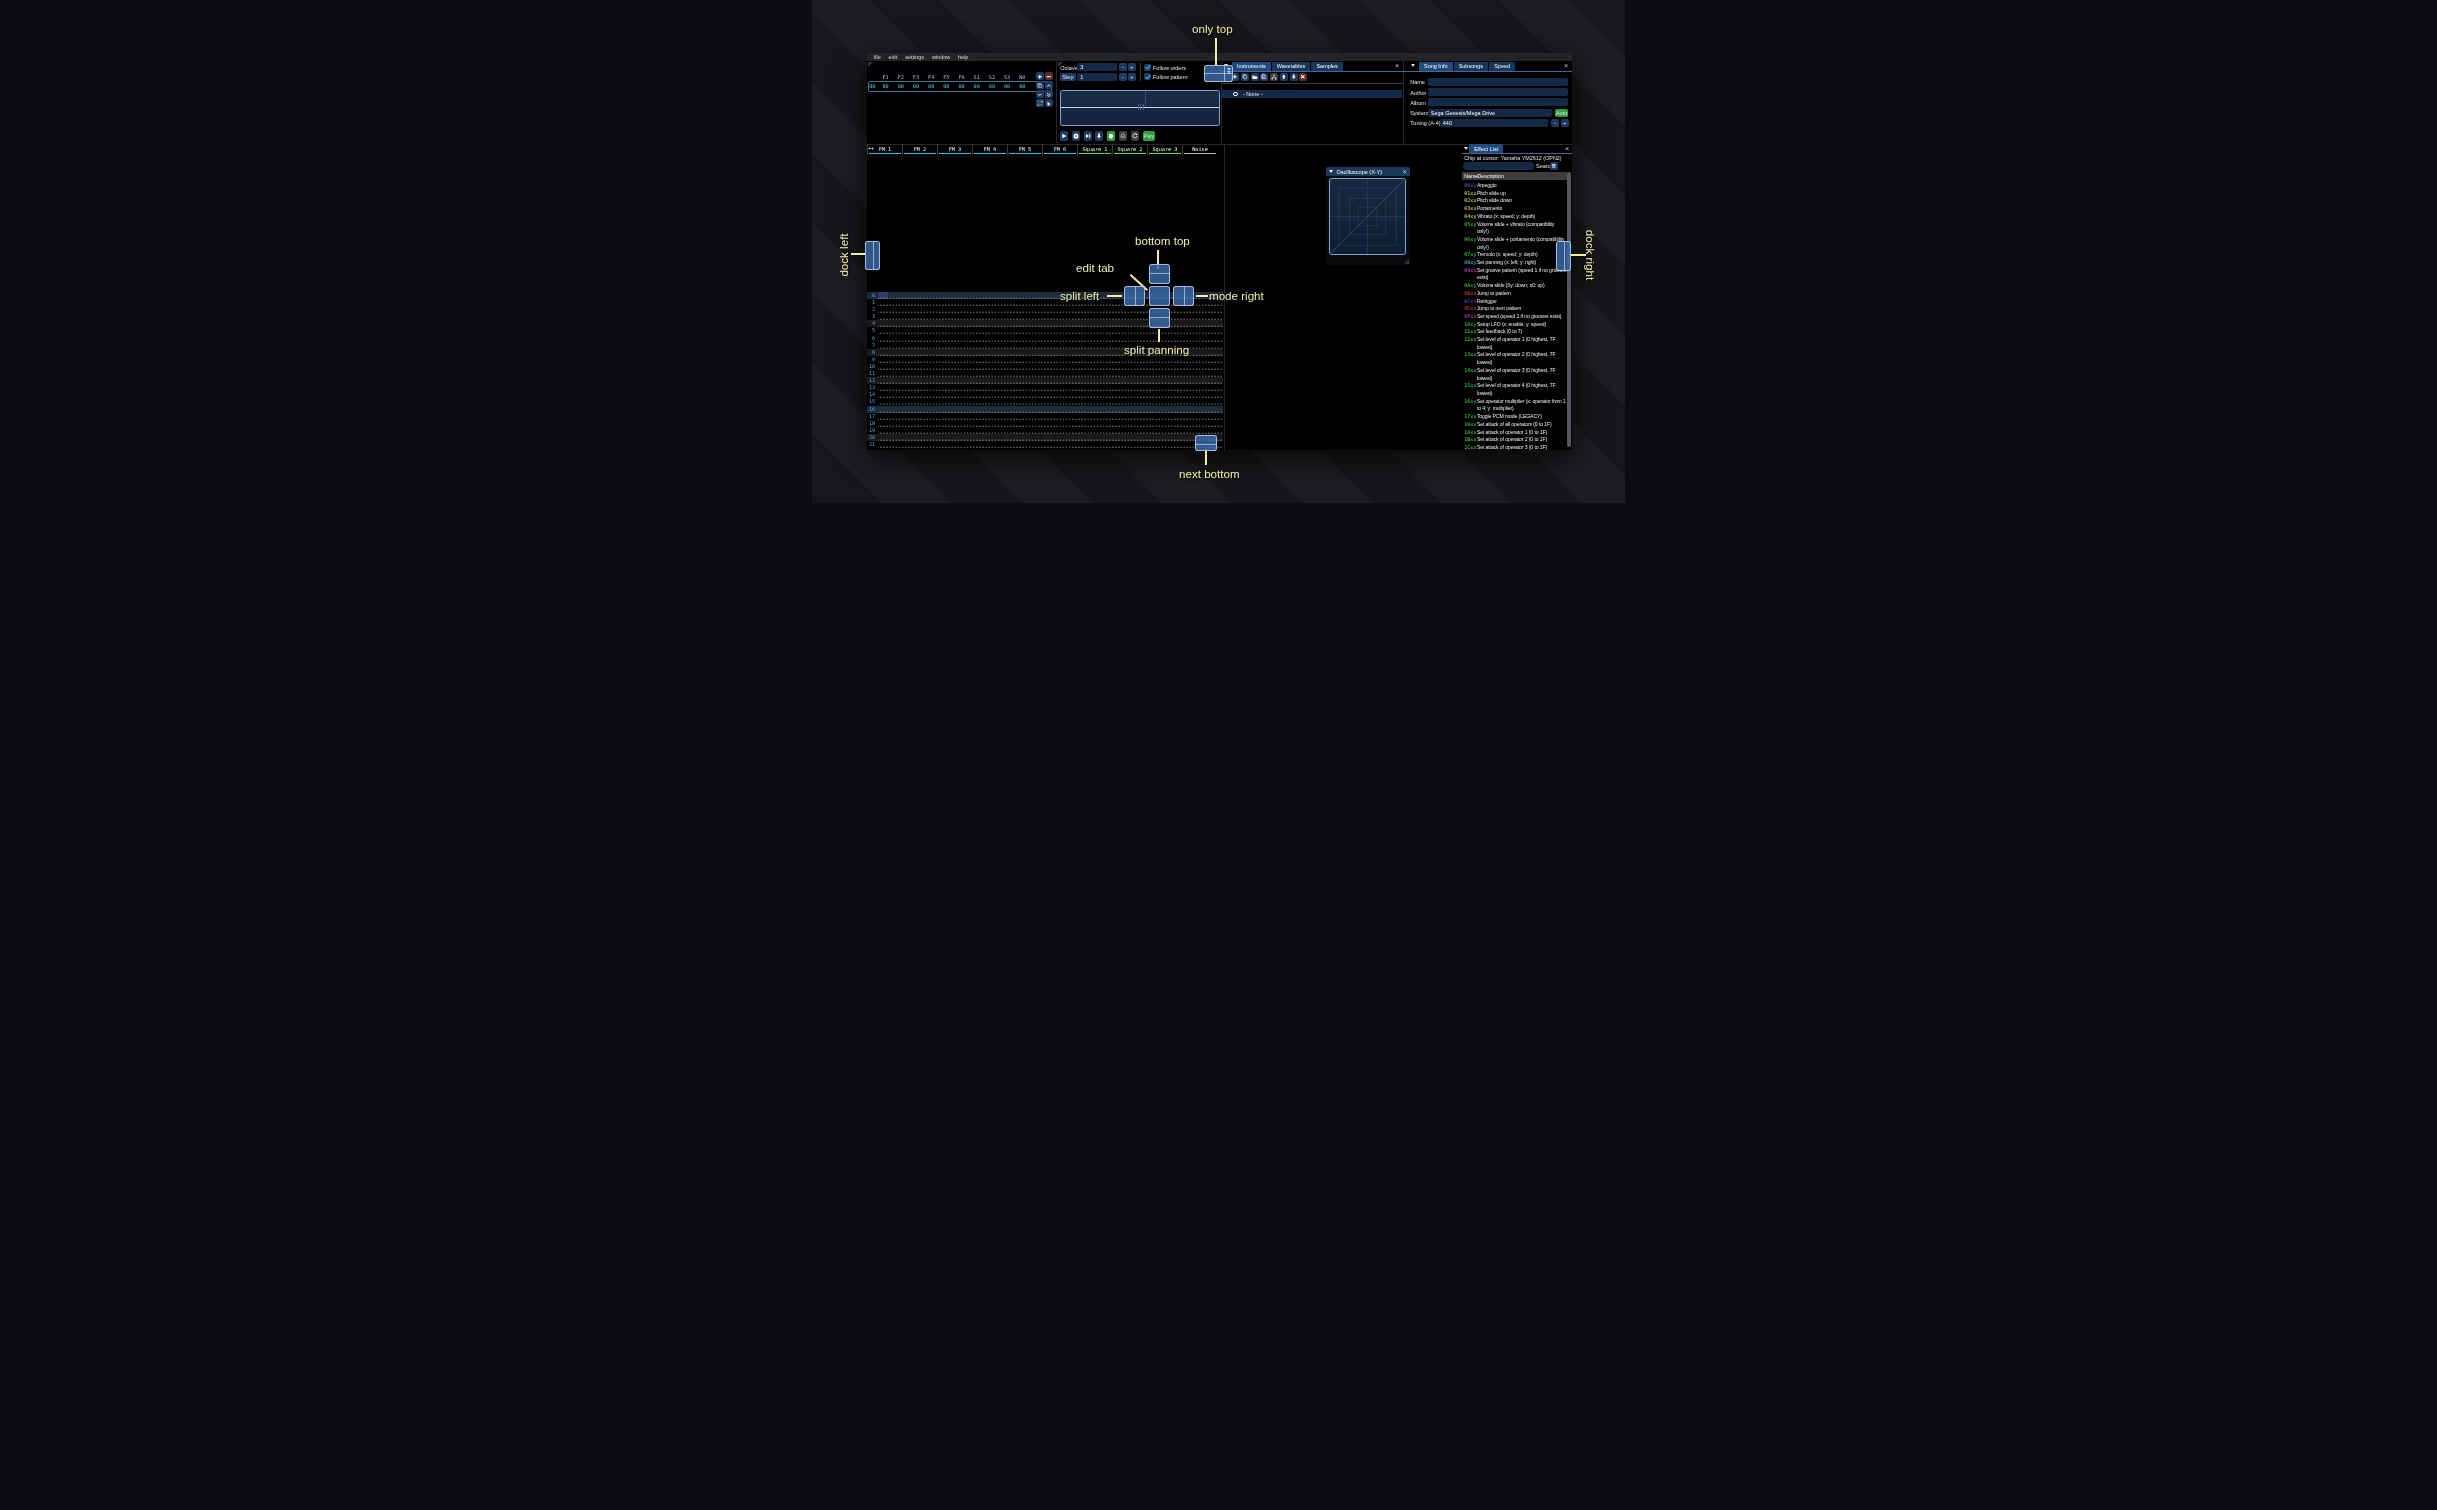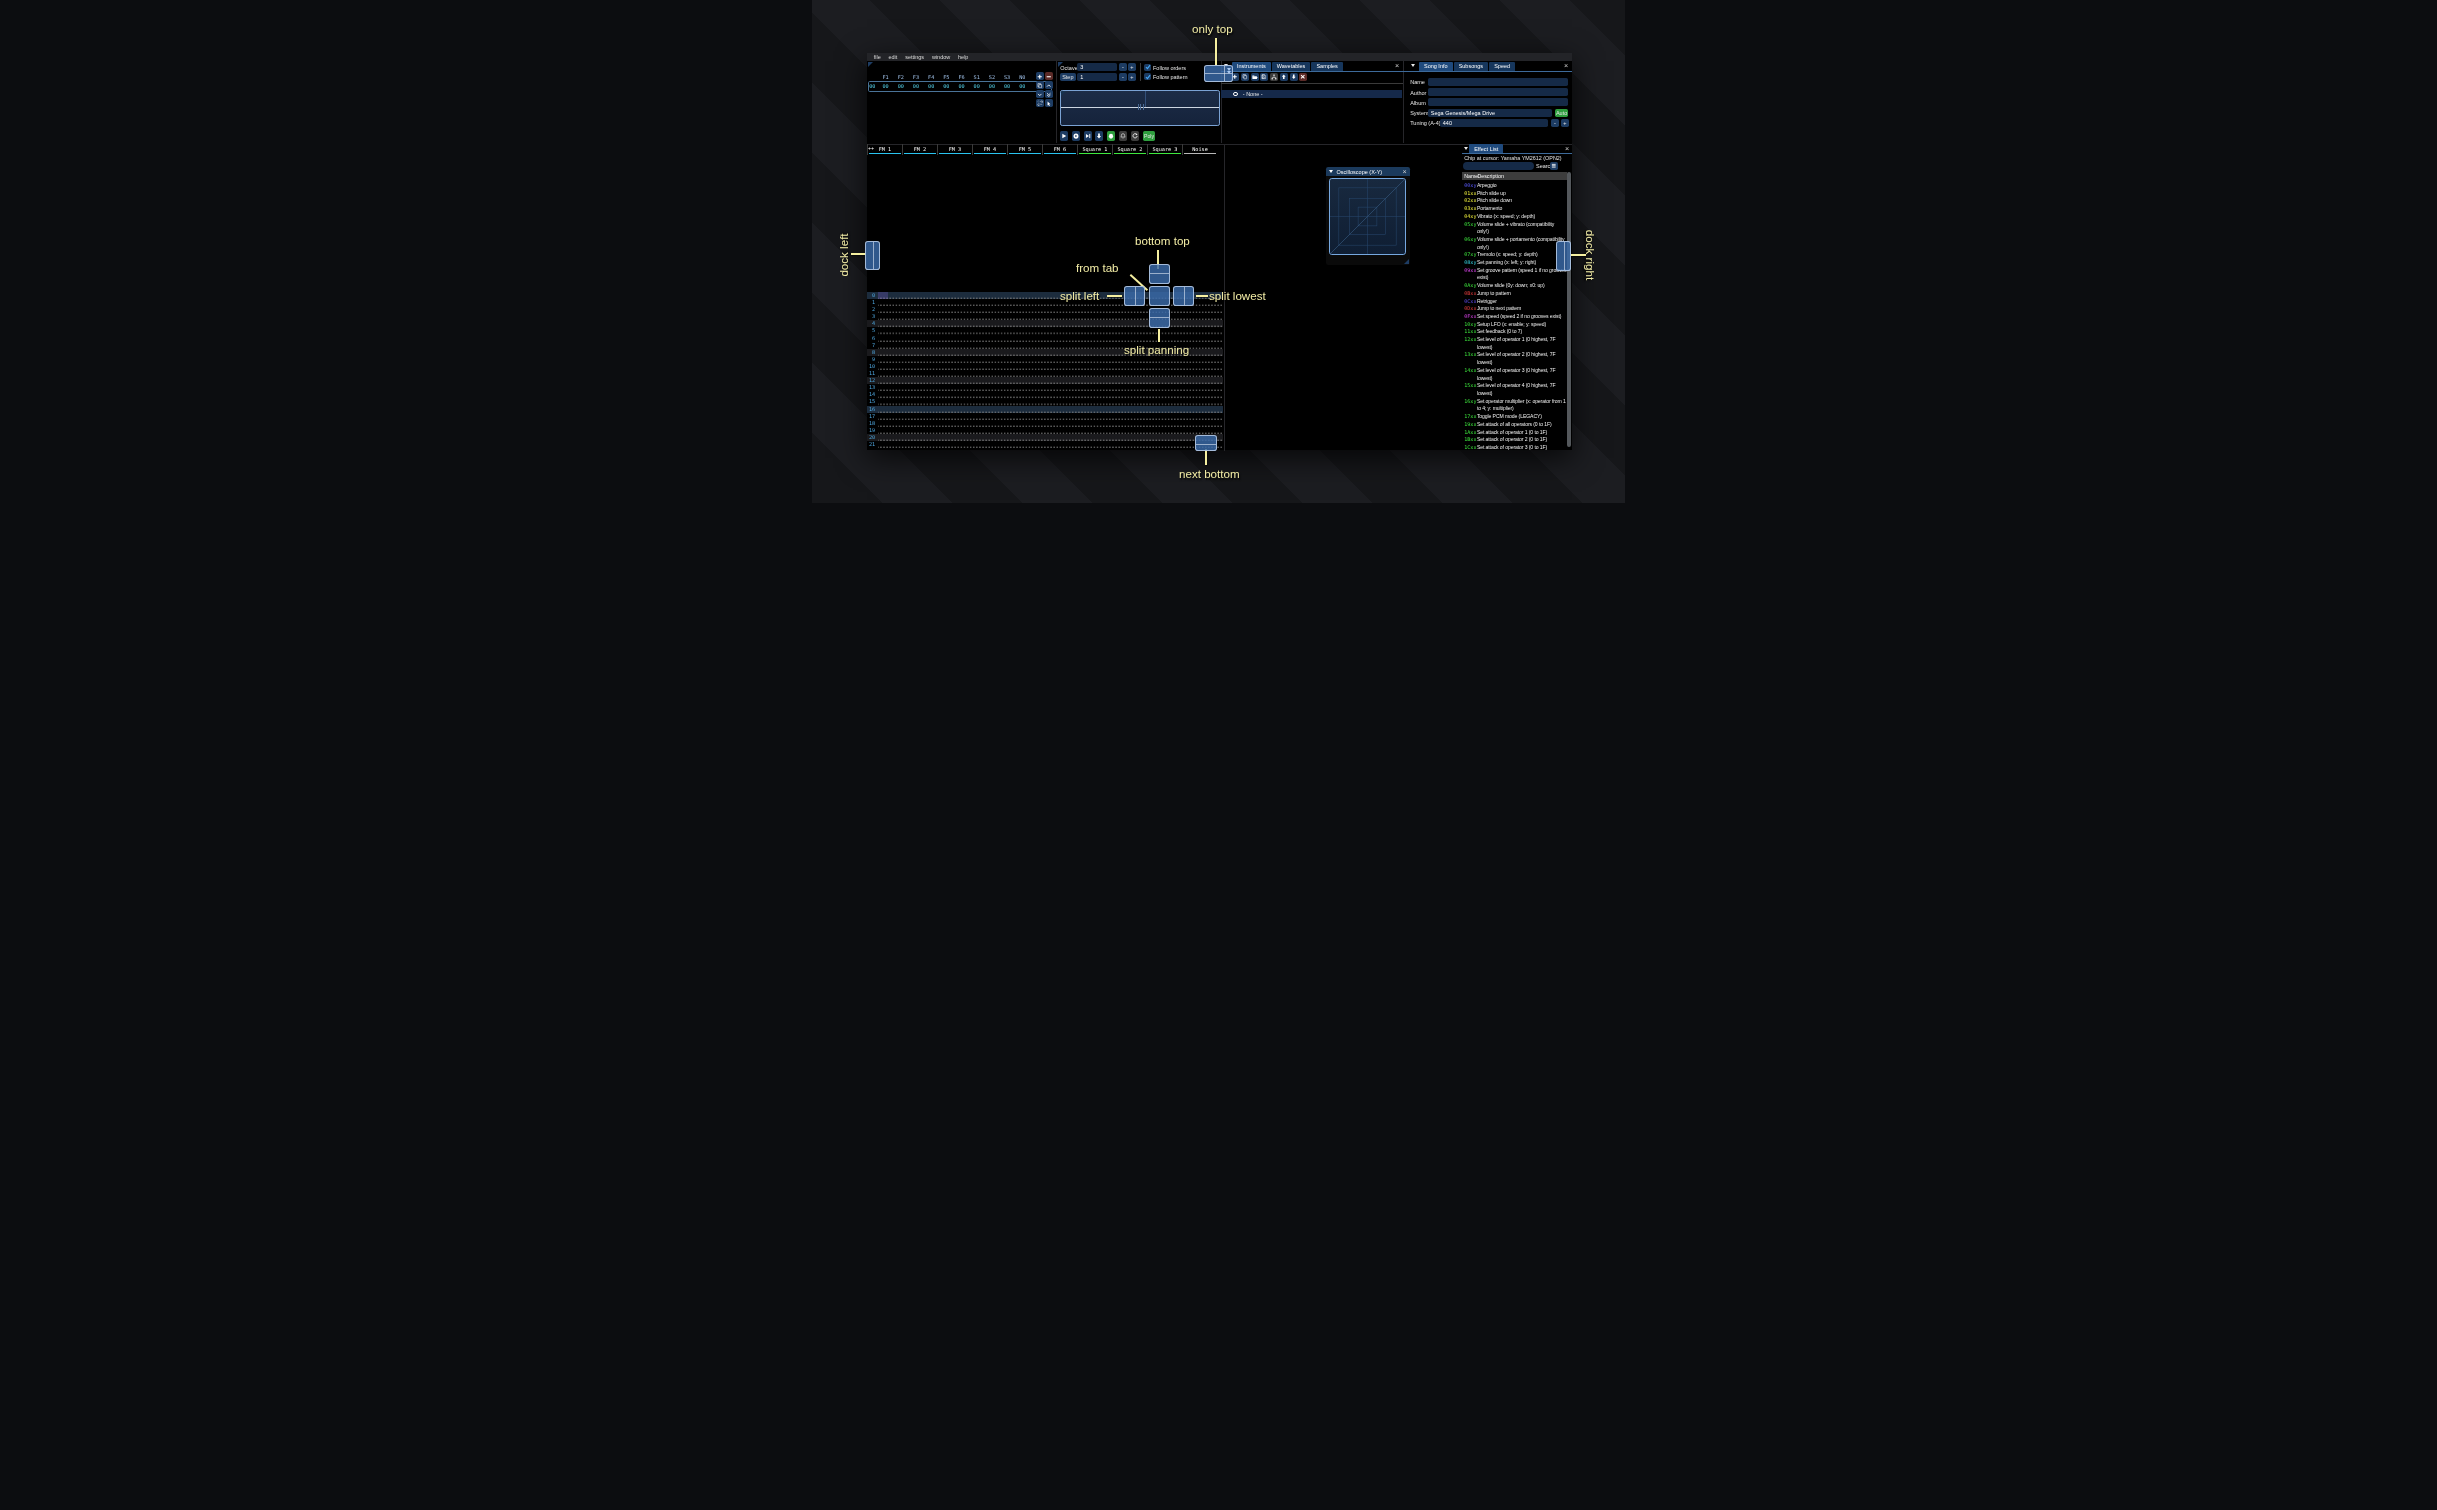--- a/index.html
+++ b/index.html
@@ -750,29 +750,29 @@
   <div class="conn" style="left:393px;top:449px;width:1.9px;height:16px;"></div>
   <div class="dockbtn" style="left:383px;top:435px;width:22px;height:15.7px;">
     <div class="dh" style="top:55%;"></div>
   </div>
 
   <div class="ann" style="left:323px;top:234px;">bottom top</div>
   <div class="conn" style="left:345px;top:250px;width:1.9px;height:19px;"></div>
   <div class="dockbtn" style="left:337px;top:264px;width:21px;height:20px;">
     <div class="dh" style="top:46%;"></div>
   </div>
-  <div class="ann" style="left:264px;top:261px;">from tab</div>
+  <div class="ann" style="left:264px;top:261px;">edit tab</div>
   <div class="conn" style="left:319px;top:274px;width:23px;height:1.9px;transform:rotate(42deg);transform-origin:left top;"></div>
   <div class="dockbtn" style="left:337px;top:286px;width:21px;height:20px;"></div>
   <div class="ann" style="left:248px;top:289px;">split left</div>
   <div class="conn" style="left:295px;top:295px;width:15px;height:1.9px;"></div>
   <div class="dockbtn" style="left:312px;top:286px;width:21px;height:20px;">
     <div class="dv"></div>
   </div>
-  <div class="ann" style="left:397px;top:289px;">split lowest</div>
+  <div class="ann" style="left:397px;top:289px;">mode right</div>
   <div class="conn" style="left:384px;top:295px;width:11.6px;height:1.9px;"></div>
   <div class="dockbtn" style="left:361px;top:286px;width:21px;height:20px;">
     <div class="dv"></div>
   </div>
   <div class="ann" style="left:312px;top:343px;">split panning</div>
   <div class="conn" style="left:346px;top:329px;width:1.9px;height:12.7px;"></div>
   <div class="dockbtn" style="left:337px;top:308px;width:21px;height:20px;">
     <div class="dh" style="top:46%;"></div>
   </div>
 

